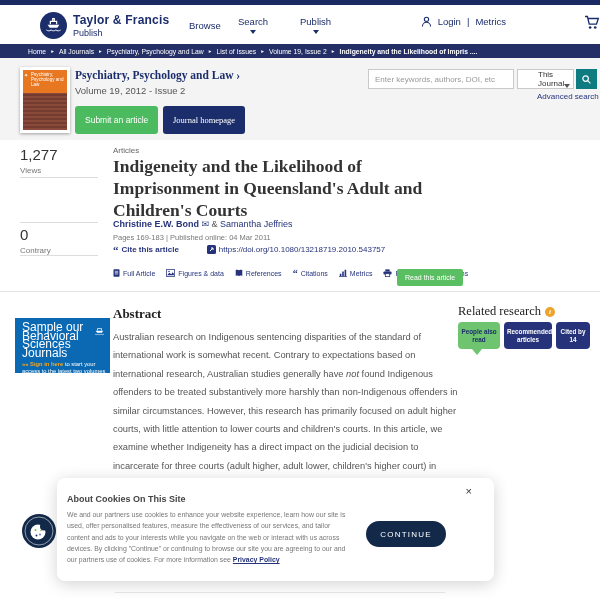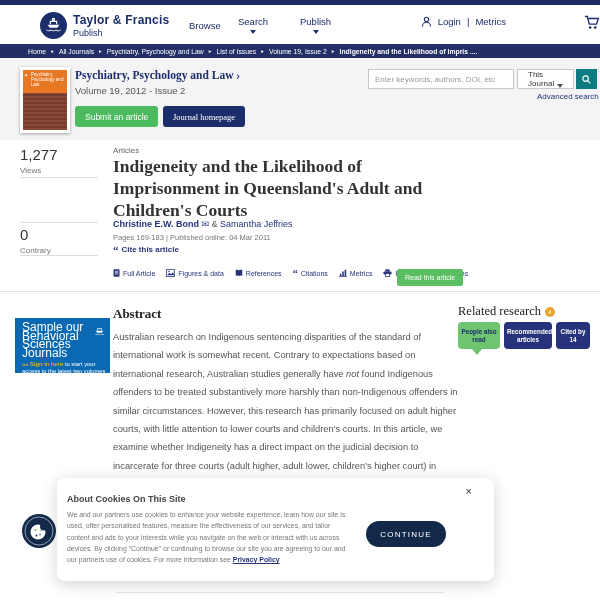--- a/index.html
+++ b/index.html
@@ -26,26 +26,26 @@
   .crumb-sep { color:#fff; font-size:5.5px; margin:0 5px; opacity:.95; }
 
   
   .jband { position:absolute; left:0; top:58px; width:600px; height:82px; background:#f4f4f4; }
   .cover { position:absolute; left:20px; top:9px; width:50px; height:66px; background:#fff; box-shadow:0 1px 3px rgba(0,0,0,.35); padding:3px; }
   .cover-orange { height:23px; background:#e87722; color:#fff; font-size:4.6px; line-height:5.2px; padding:2px 2px 0 8px; position:relative; }
   .cover-orange:before { content:"✦"; position:absolute; left:1px; top:3px; font-size:5px; color:#fff; }
   .cover-art { height:37px; background:repeating-linear-gradient(0deg,#8a4a3a 0 2px,#743c30 2px 4px), #8a4a3a; }
   .jtitle { position:absolute; left:75px; top:11px; font-family:"Liberation Serif", serif; font-weight:bold; font-size:11.5px; color:#1b2d6b; cursor:pointer; }
   .jissue { position:absolute; left:75px; top:27px; font-size:9.5px; color:#555; }
-  .jbtn { position:absolute; top:48px; height:21px; border:none; border-radius:3px; color:#fff; font-size:8.5px; padding:5px 10px; font-family:"Liberation Sans", sans-serif; cursor:pointer; }
+  .jbtn { position:absolute; top:48px; height:28px; border:none; border-radius:3px; color:#fff; font-size:8.5px; padding:5px 10px; font-family:"Liberation Sans", sans-serif; cursor:pointer; }
   .jbtn.green { left:75px; background:#4cbb5f; }
   .jbtn.navy  { left:163px; background:#1b2d6b;font-family:Liberation Serif, serif; }
   .searchbox { position:absolute; left:368px; top:11px; width:146px; height:20px; border:1px solid #c9c9c9; background:#fff; font-size:8px; color:#333; padding:0 6px; font-family:"Liberation Sans", sans-serif; }
   .searchbox::placeholder { color:#999; }
-  .scope { position:absolute; left:517px; top:11px; width:57px; height:20px; border:1px solid #c9c9c9; background:#fff; display:flex; align-items:flex-end; justify-content:space-between; padding:0 10px; font-size:8px; color:#333; cursor:pointer; }
+  .scope { position:absolute; left:517px; top:11px; width:57px; height:20px; border:1px solid #c9c9c9; background:#fff; display:flex; align-items:flex-end; justify-content:space-between; padding:0 20px; font-size:8px; color:#333; cursor:pointer; }
   .scope .chev { margin:0; border-top-color:#555; }
   .searchbtn { position:absolute; left:576px; top:11px; width:21px; height:20px; background:#0e7b80; border:none; display:flex; align-items:center; justify-content:center; cursor:pointer; }
   .advsearch { position:absolute; left:537px; top:34px; font-size:8px; color:#26337b; white-space:nowrap; cursor:pointer; }
 
   
   .metric { position:absolute; left:20px; width:80px; }
   .metric .val { font-size:15px; color:#333; }
   .metric .lab { font-size:8px; color:#777; margin-top:3px; line-height:10px; }
   .mdiv { position:absolute; left:20px; width:78px; height:1px; background:#ddd; }
 
@@ -205,20 +205,29 @@
   <div class="authors">
     <span class="an">Christine E.W. Bond</span>
     <span> ✉ </span>
     <span class="sep">&amp;</span>
     <span class="an" style="font-weight:normal;">Samantha Jeffries</span>
   </div>
   <div class="ameta">Pages 169-183 | Published online: 04 Mar 2011</div>
   <div class="citerow">
     <span class="q">“</span>
     <span class="cite">Cite this article</span>
+    <span class="doi">
+      <span style="display:flex;">
+        <svg width="9" height="9" viewBox="0 0 9 9">
+          <rect width="9" height="9" rx="1.5" fill="#26337b"></rect>
+          <path d="M3 6l3-3M4 3h2v2" stroke="#fff" stroke-width="1" fill="none"></path>
+        </svg>
+      </span>
+      <span>https://doi.org/10.1080/13218719.2010.543757</span>
+    </span>
   </div>
 
   <div class="tabbar">
     <span class="tb">
       <span style="display:flex;">
           <svg width="7" height="8" viewBox="0 0 10 12">
             <rect x="0.5" y="0.5" width="9" height="11" rx="1" fill="#26337b"></rect>
             <path d="M2.5 3.5h5M2.5 5.5h5M2.5 7.5h5" stroke="#fff" stroke-width="1"></path>
           </svg>
         </span>

